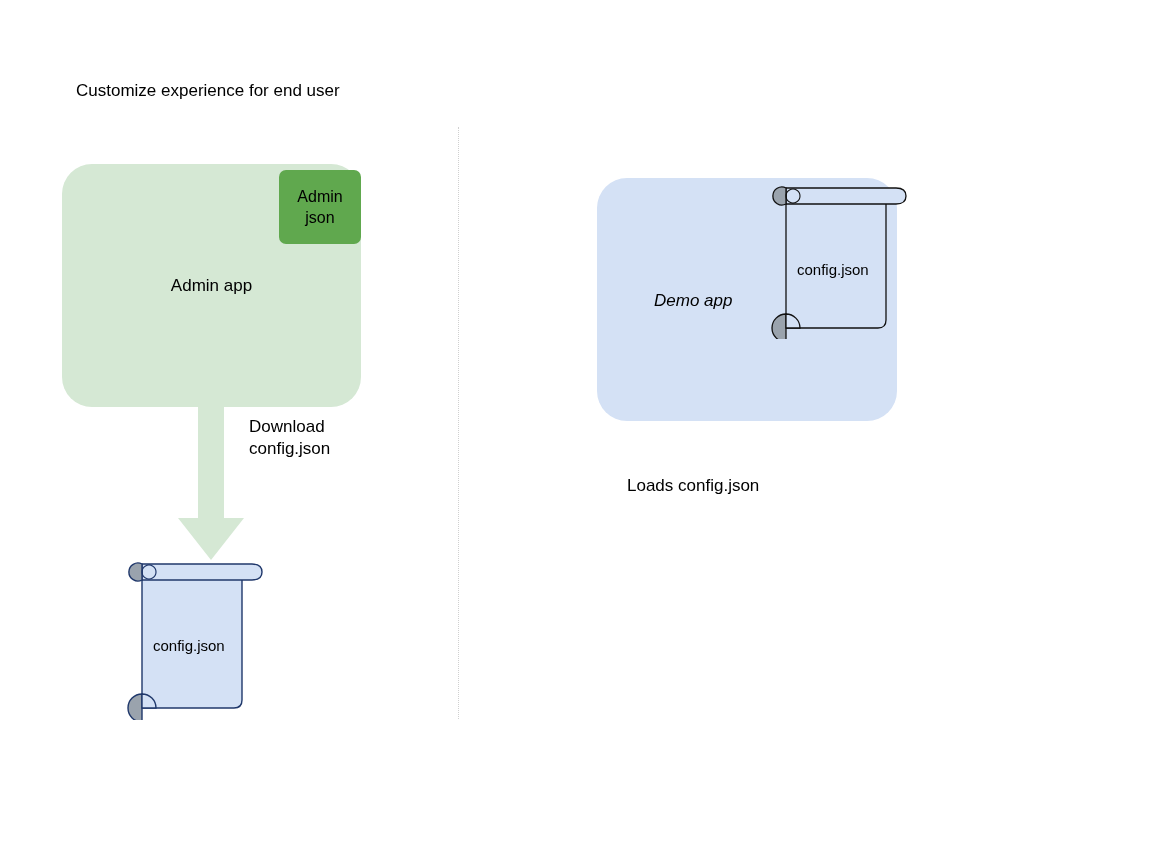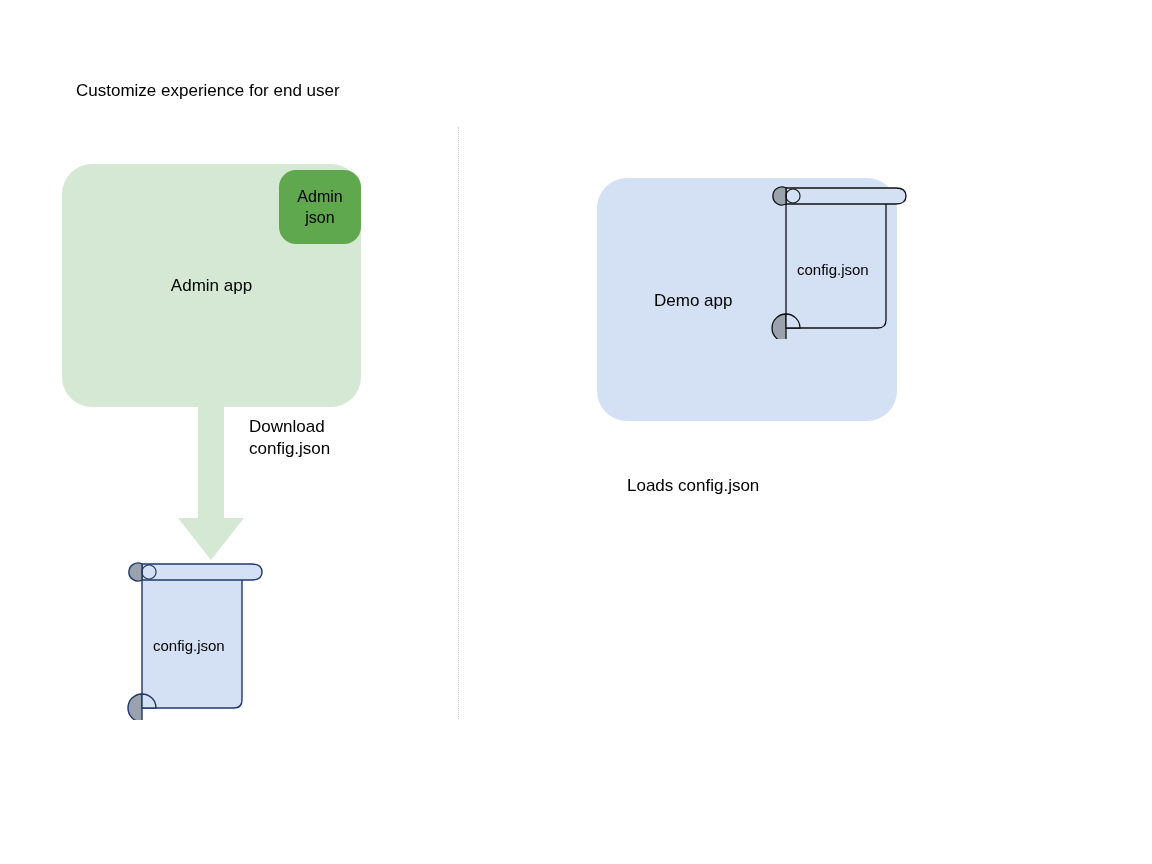--- a/index.html
+++ b/index.html
@@ -53,20 +53,21 @@
     width: 299px;
     height: 243px;
     background: #d5e8d4;
   }
   #demo-app-card {
     left: 597px;
     top: 146px;
     width: 300px;
     height: 243px;
     background: #d4e1f5;
+    font-style: italic;
   }
   .app-card-label {
     position: absolute;
     font-size: 17px;
     line-height: 20px;
     white-space: nowrap;
     color: #000000;
   }
   #admin-app-label {
     left: 0;
@@ -80,21 +81,21 @@
   }
 
   
   #admin-panel {
     position: absolute;
     left: 279px;
     top: 138px;
     width: 82px;
     height: 74px;
     background: #60a84e;
-    border-radius: 17px;
+    border-radius: 7px;
     display: flex;
     align-items: center;
     justify-content: center;
   }
   #admin-panel-label {
     font-size: 16px;
     line-height: 21px;
     text-align: center;
     color: #000000;
   }

